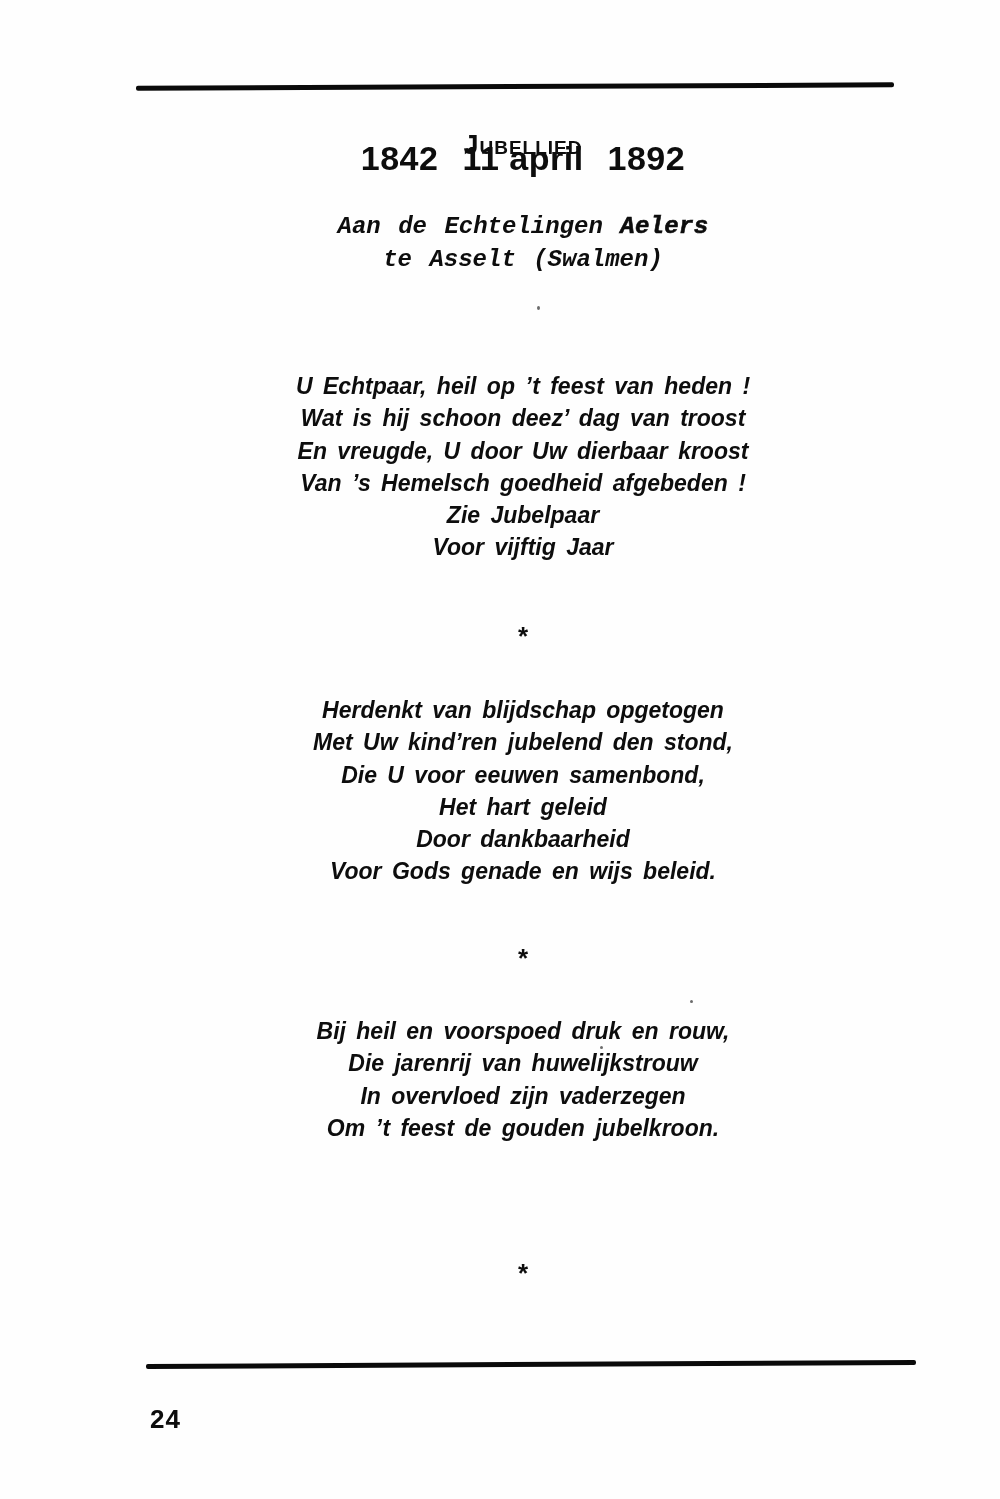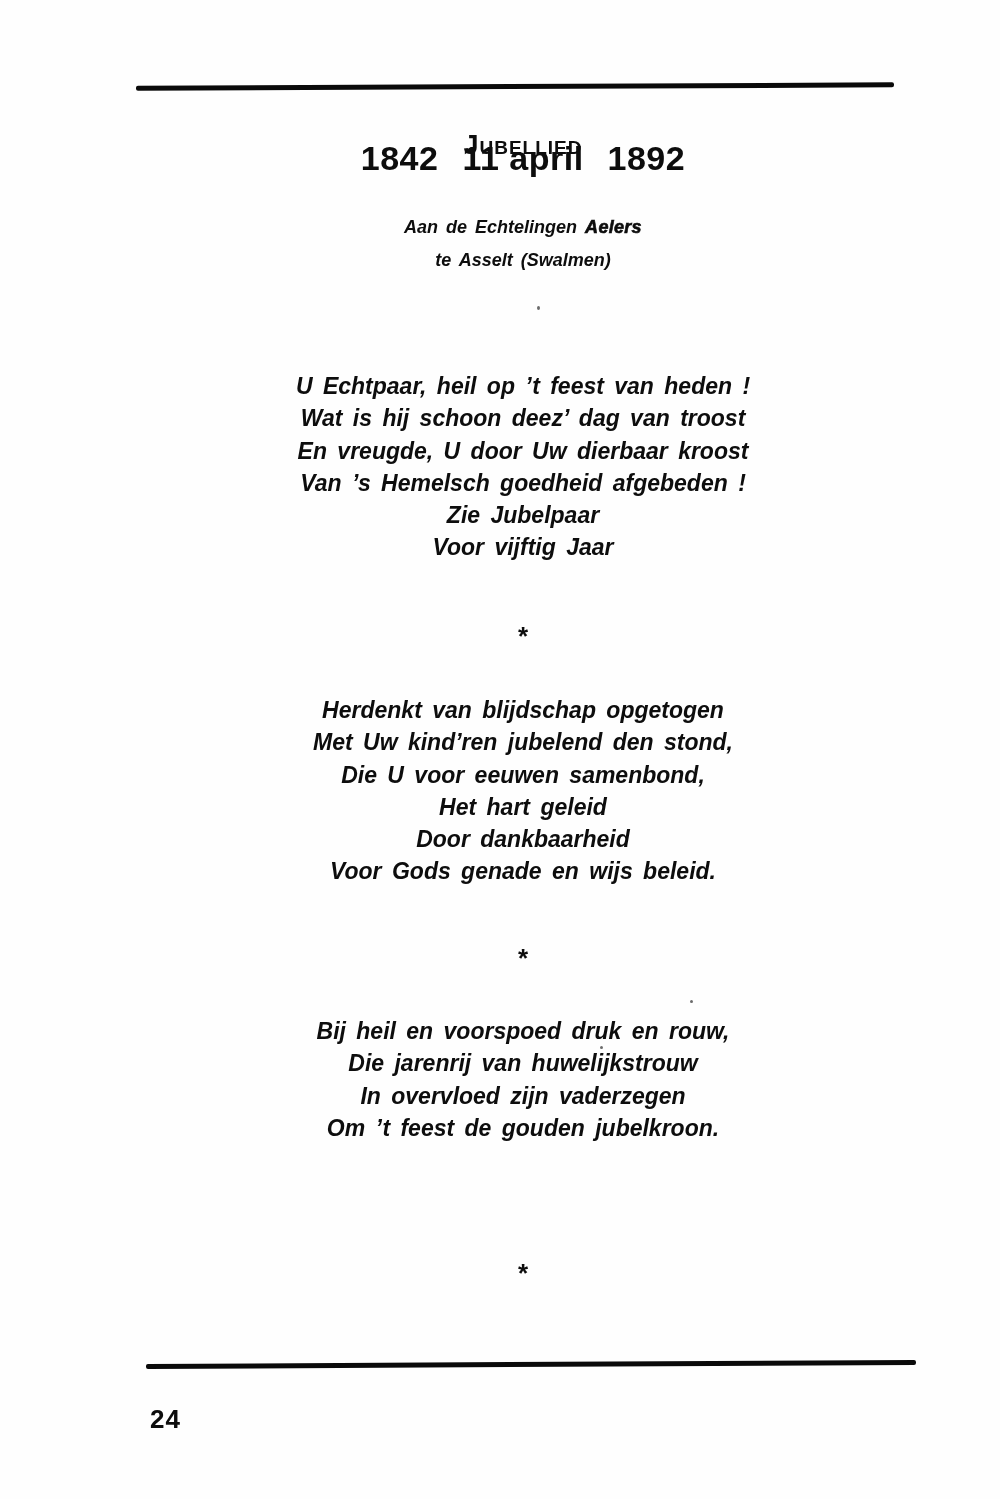--- a/index.html
+++ b/index.html
@@ -65,25 +65,26 @@
     font-size: 34px;
     font-weight: 700;
     line-height: 28px;
     letter-spacing: 0.5px;
   }
   .dateline .mid {
     display: inline-block;
     margin: 0 14px;
   }
   .dedication {
-    font-size: 18px;
+    font-size: 24px;
     font-style: italic;
     font-weight: 700;
     line-height: 30px;
     word-spacing: 3px;
+    font-family: Liberation Mono, monospace;
   }
   .ded1 { top: 212px; }
   .ded2 { top: 245px; }
   .heavy {
     -webkit-text-stroke: 0.6px #0d0d0d;
     letter-spacing: 0.3px;
   }
   .stanza {
     font-size: 23px;
     font-style: italic;

